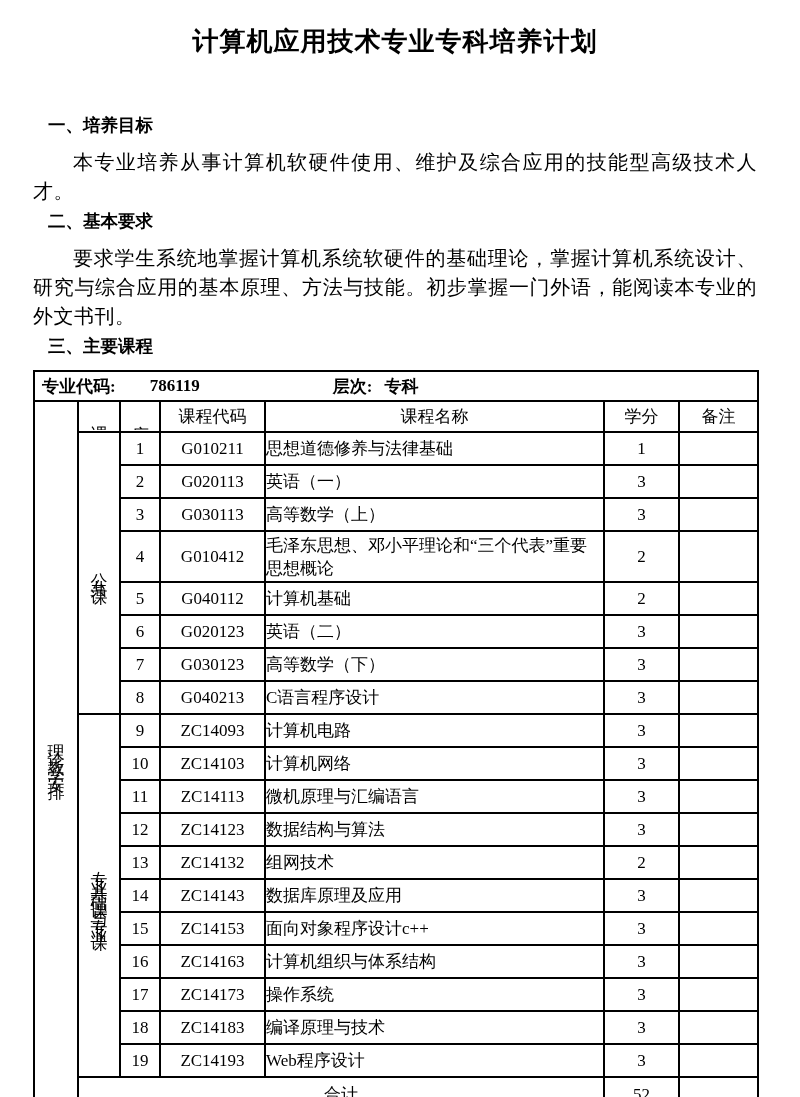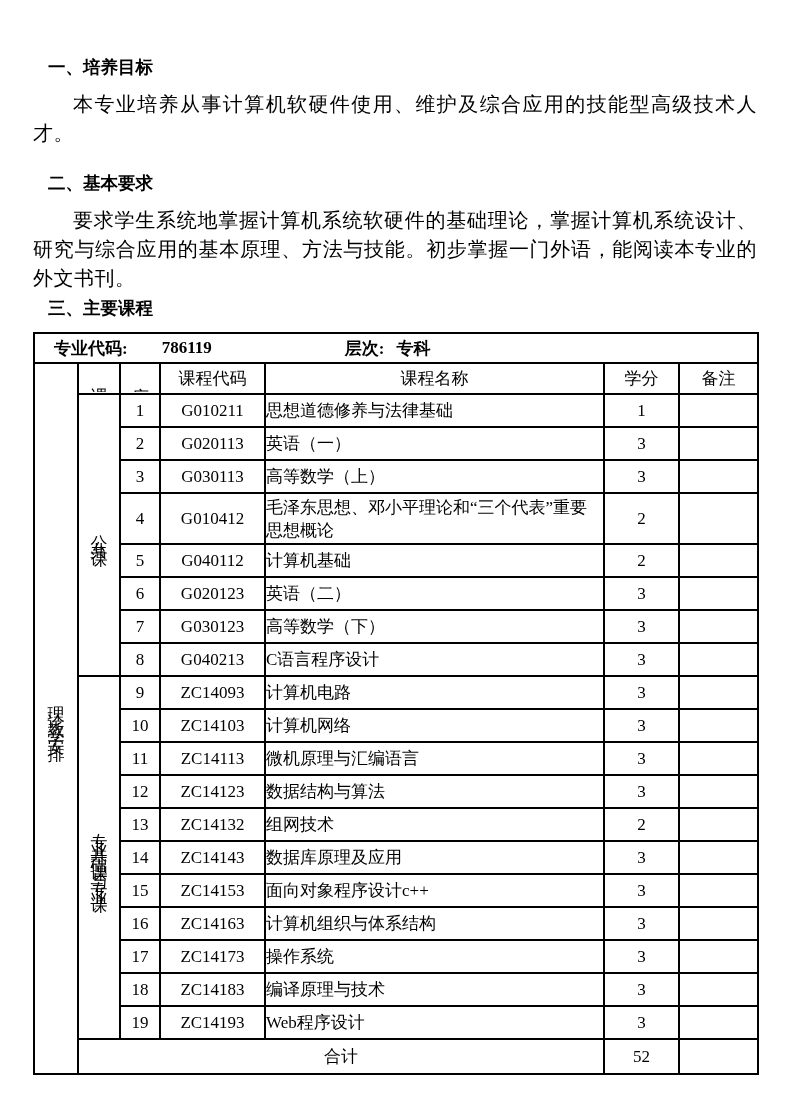--- a/index.html
+++ b/index.html
@@ -28,21 +28,21 @@
     letter-spacing: 1px;
   }
   .sec-heading {
     font-family: "Liberation Sans", "DejaVu Sans", sans-serif;
     font-weight: bold;
     font-size: 17.5px;
     line-height: 22px;
     margin: 0 0 0 15px;
   }
   .sec-heading.s1 { margin-top: 56px; }
-  .sec-heading.s2 { margin-top: 24px; }
+  .sec-heading.s2 { margin-top: 4px; }
   .sec-heading.s3 { margin-top: 4px; }
   .body-par {
     margin: 12px 0 0 0;
     font-size: 20px;
     line-height: 29px;
     letter-spacing: 0.5px;
     text-indent: 2em;
     text-align: justify;
   }
   
@@ -53,21 +53,21 @@
     width: 724px;
     font-size: 17px;
   }
   table.cur td, table.cur th {
     border: 2px solid #000;
     padding: 0;
     font-weight: normal;
     vertical-align: middle;
     overflow: hidden;
   }
-  tr.meta-row td { height: 28px; padding-left: 12px; }
+  tr.meta-row td { height: 28px; }
   .meta-wrap {
     position: relative;
     display: flex;
     align-items: center;
     font-weight: bold;
     height: 100%;
   }
   .meta-label   { margin-left: 7px; }
   .meta-value   { margin-left: 34px; }
   .level-label  { margin-left: 133px; }
@@ -99,20 +99,21 @@
   tr.total-row td { height: 33px; }
   td.cc { text-align: center; }
   td.name-cell { text-align: left; padding: 1px 4px 1px 6px; line-height: 23px; }
   td.total-cell { text-align: center; }
 </style>
 </head>
 <body>
 
 <div class="page">
 
+  <h1 class="doc-title">计算机应用技术专业专科培养计划</h1>
 
   <h2 class="sec-heading s1">一、培养目标</h2>
   <p class="body-par">本专业培养从事计算机软硬件使用、维护及综合应用的技能型高级技术人才。</p>
 
   <h2 class="sec-heading s2">二、基本要求</h2>
   <p class="body-par">要求学生系统地掌握计算机系统软硬件的基础理论，掌握计算机系统设计、研究与综合应用的基本原理、方法与技能。初步掌握一门外语，能阅读本专业的外文书刊。</p>
 
   <h2 class="sec-heading s3">三、主要课程</h2>
 
   <table class="cur">

